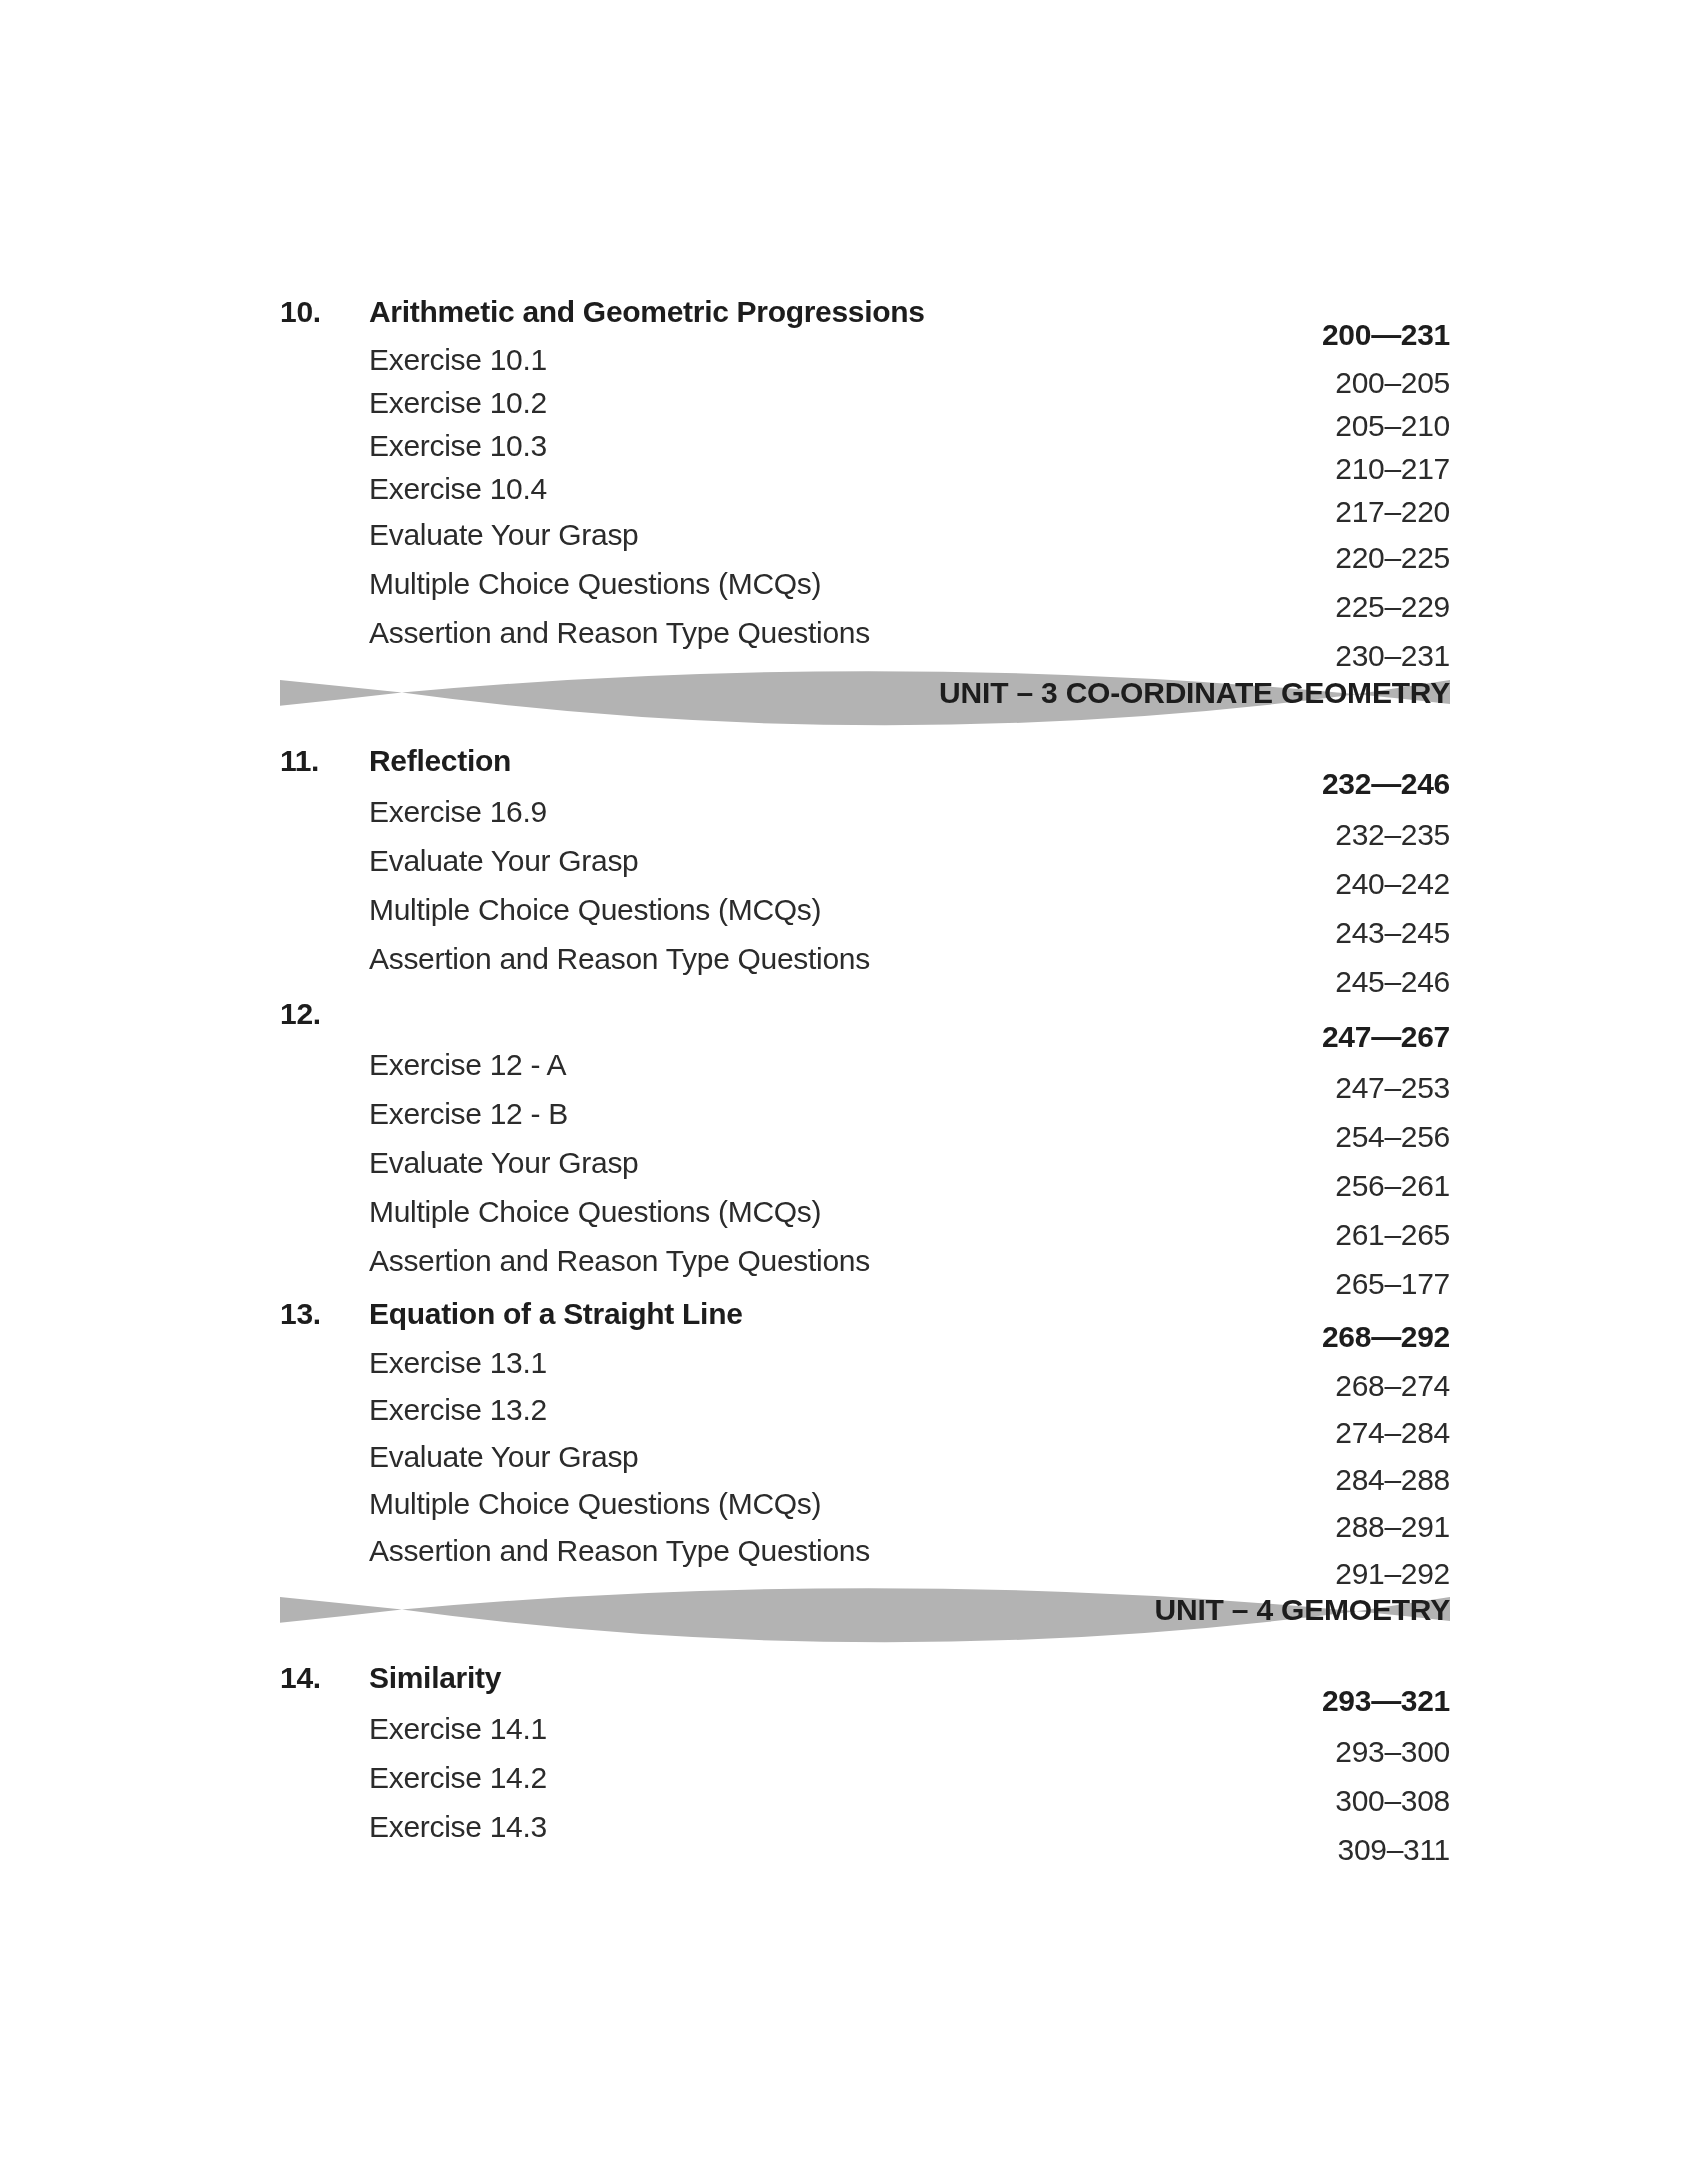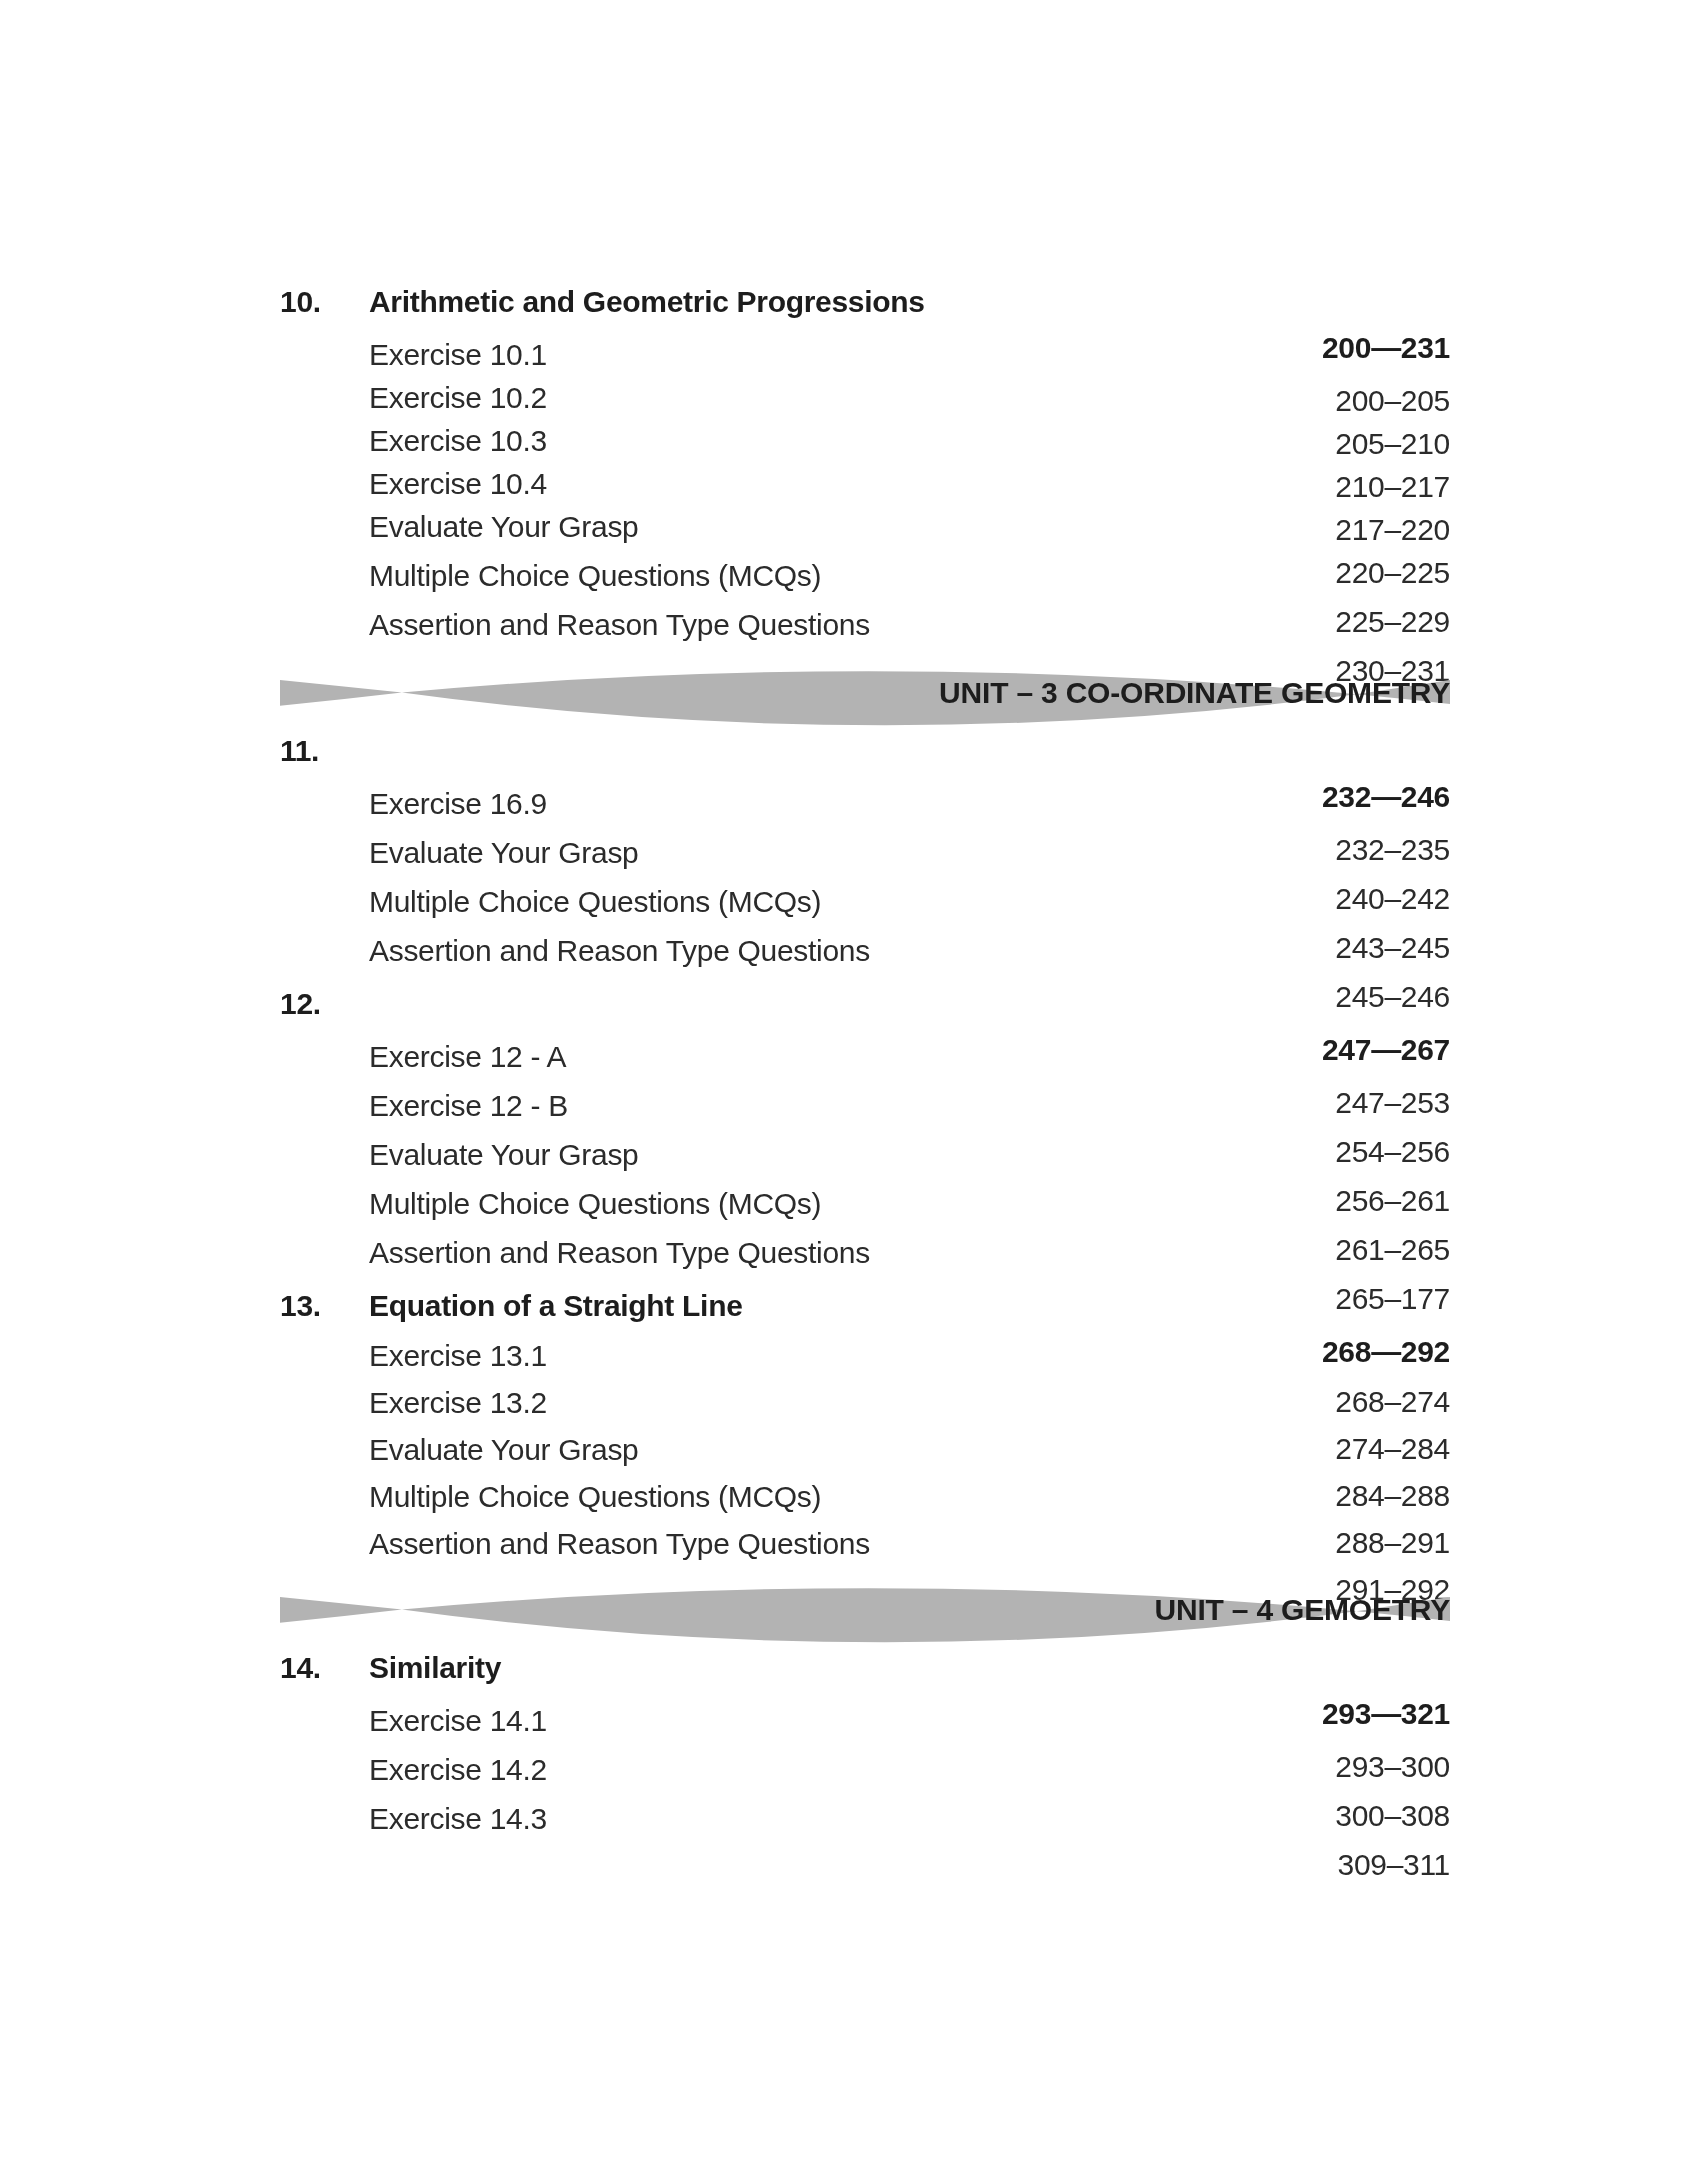--- a/index.html
+++ b/index.html
@@ -16,20 +16,21 @@
     overflow: hidden;
   }
   .content {
     position: absolute;
     left: 280px;
     top: 285px;
     width: 1170px;
   }
   .row {
     display: flex;
+    align-items: center;
   }
   .chapter { margin-top: 4px; }
   .chapter:first-child { margin-top: 0; }
   .chapter-head {
     height: 53px;
     font-weight: bold;
     font-size: 30px;
     letter-spacing: -0.3px;
     color: #1d1d1d;
   }
@@ -114,20 +115,21 @@
   <svg viewBox="0 0 1190 80" preserveAspectRatio="none" aria-hidden="true">
     <path class="ribbon-part" fill="#b3b3b3" d="M0,26 Q62,33 124,40 Q62,48 0,55 Z"></path>
     <path class="ribbon-part" fill="#b3b3b3" d="M124,40 Q607,-9 1095,42 Q607,113 124,40 Z"></path>
     <path class="ribbon-part" fill="#b3b3b3" d="M1095,42 Q1143,34 1190,26 L1190,53 Q1143,47 1095,42 Z"></path>
   </svg>
 <div class="banner-label">UNIT – 3 CO-ORDINATE GEOMETRY</div>
     </div>
     <div class="chapter" data-chapter="11">
       <div class="row chapter-head">
         <span class="num">11.</span>
+        <span class="title">Reflection</span>
         <span class="pages">232—246</span>
       </div>
       <div class="entries">
         <div class="row subrow">
           <span class="label">Exercise 16.9</span>
           <span class="pages">232–235</span>
         </div>
         <div class="row subrow">
           <span class="label">Evaluate Your Grasp</span>
           <span class="pages">240–242</span>

